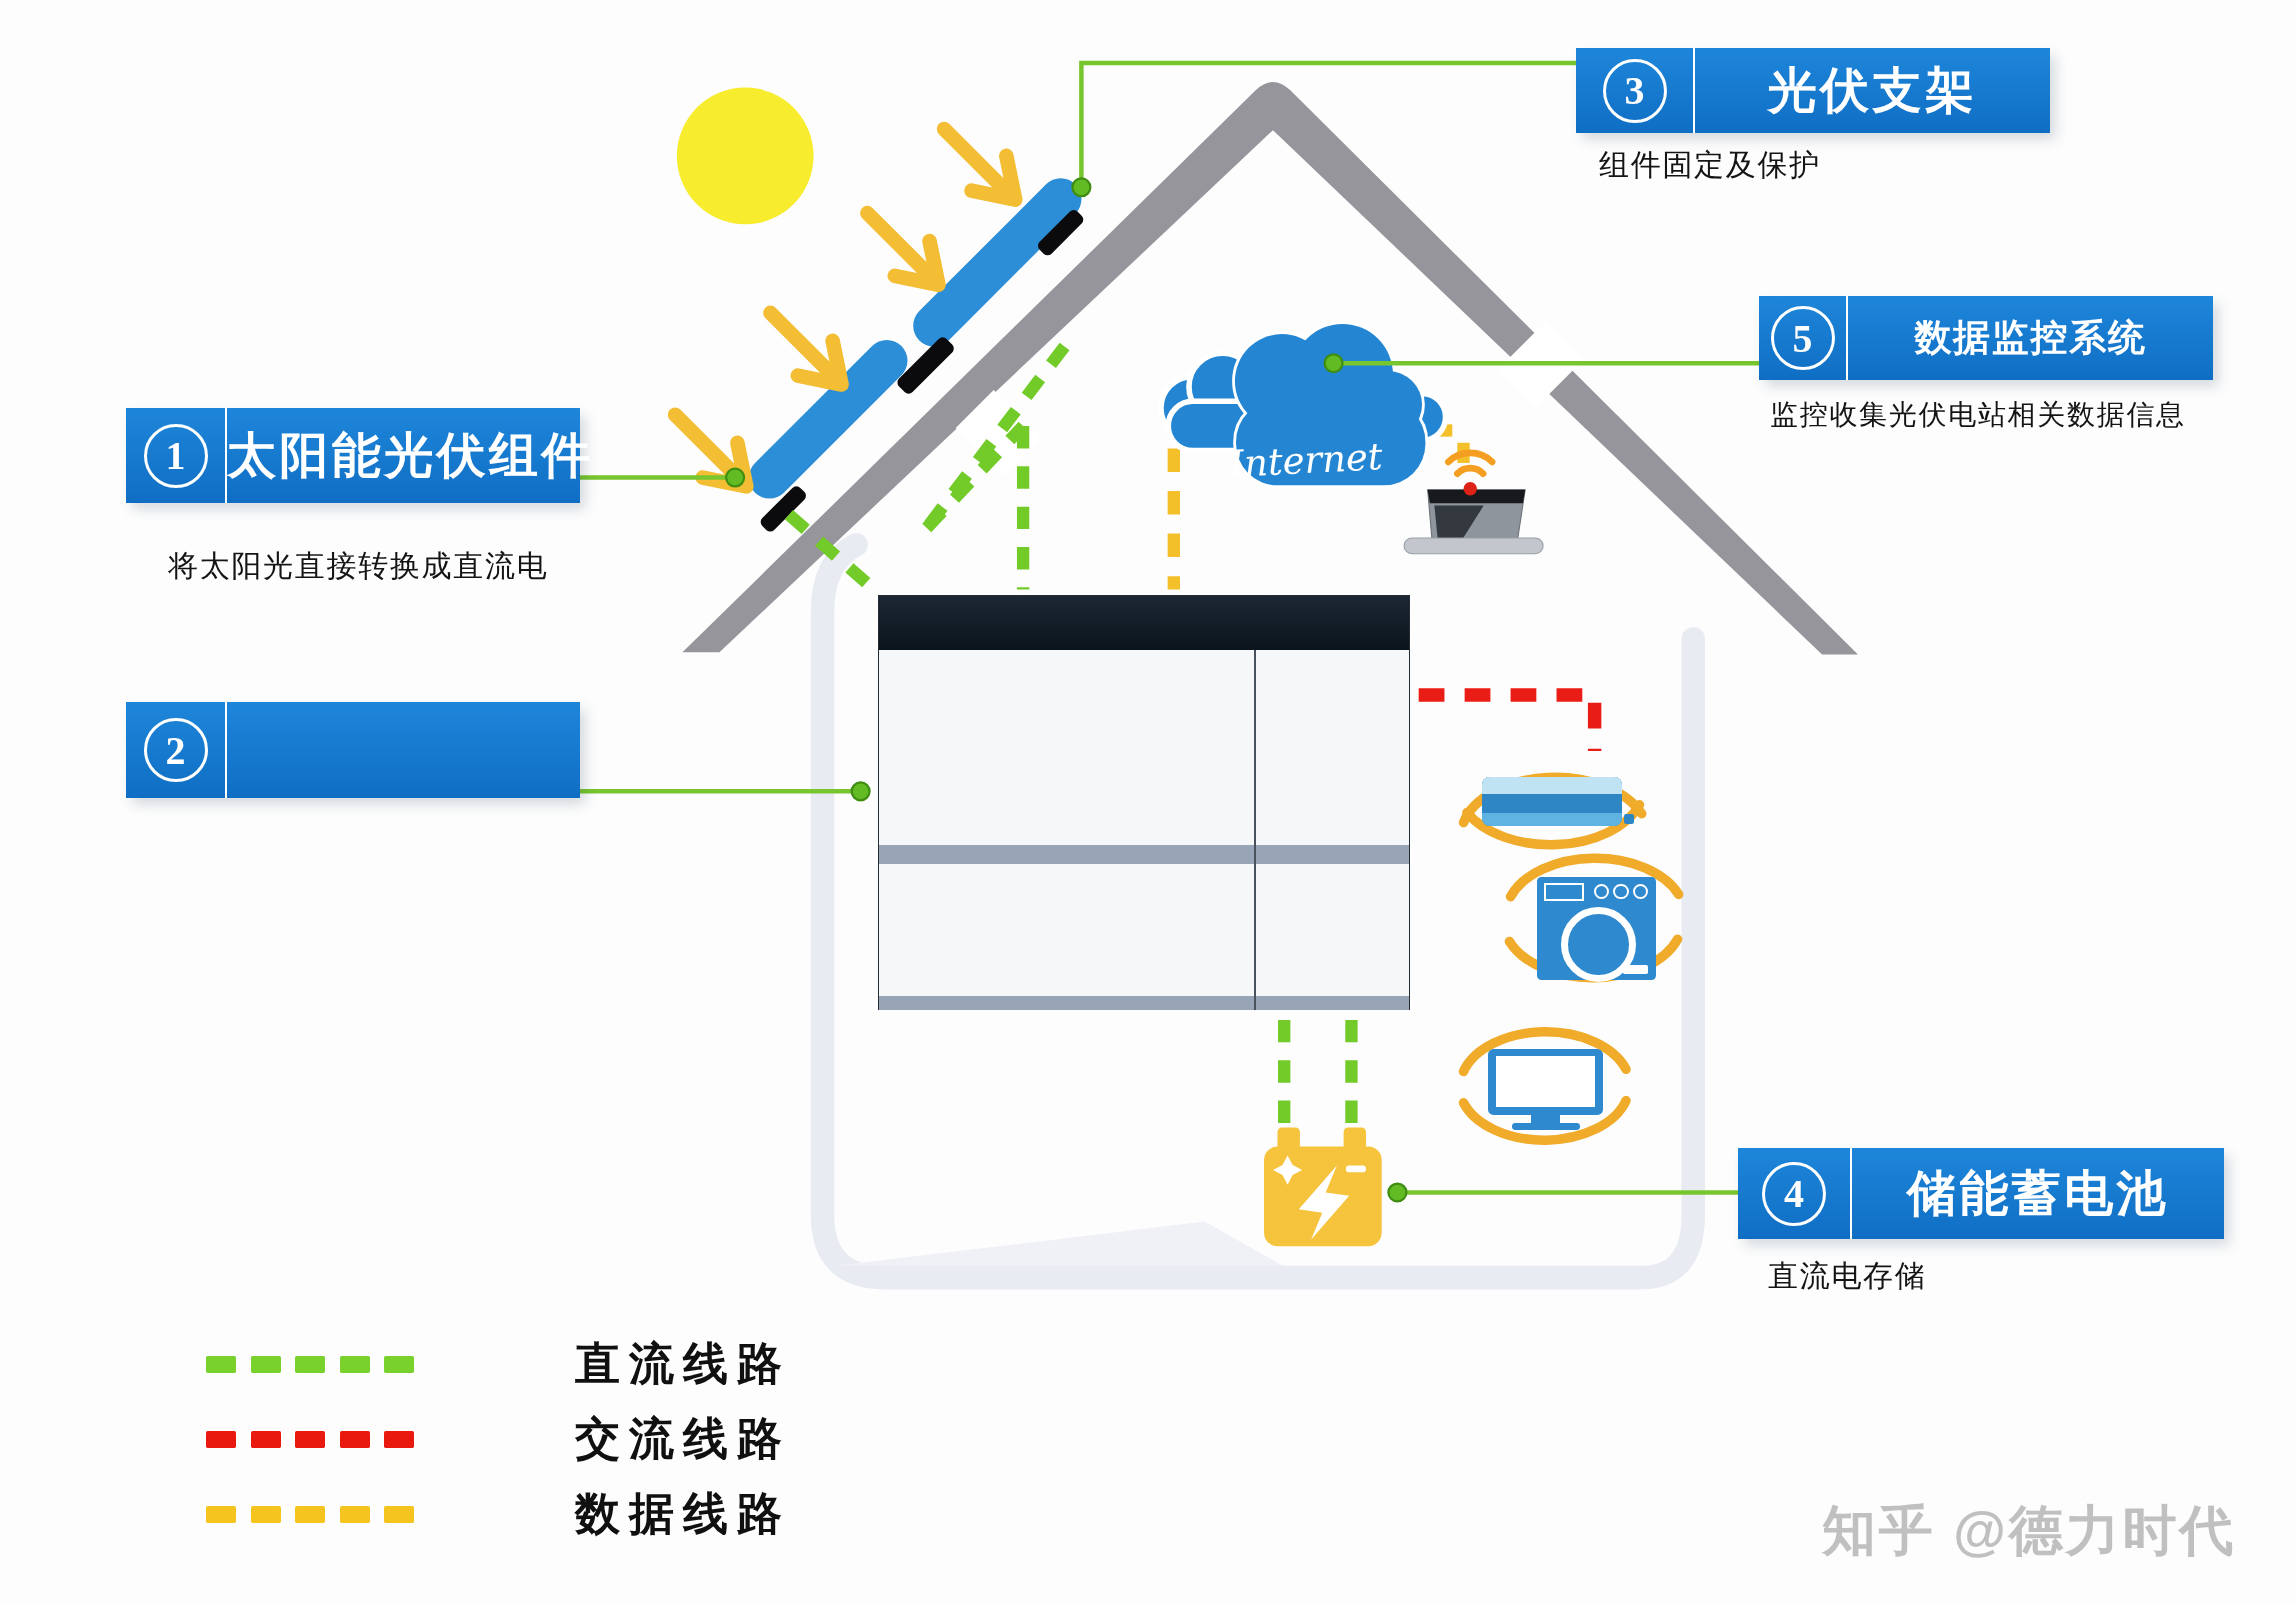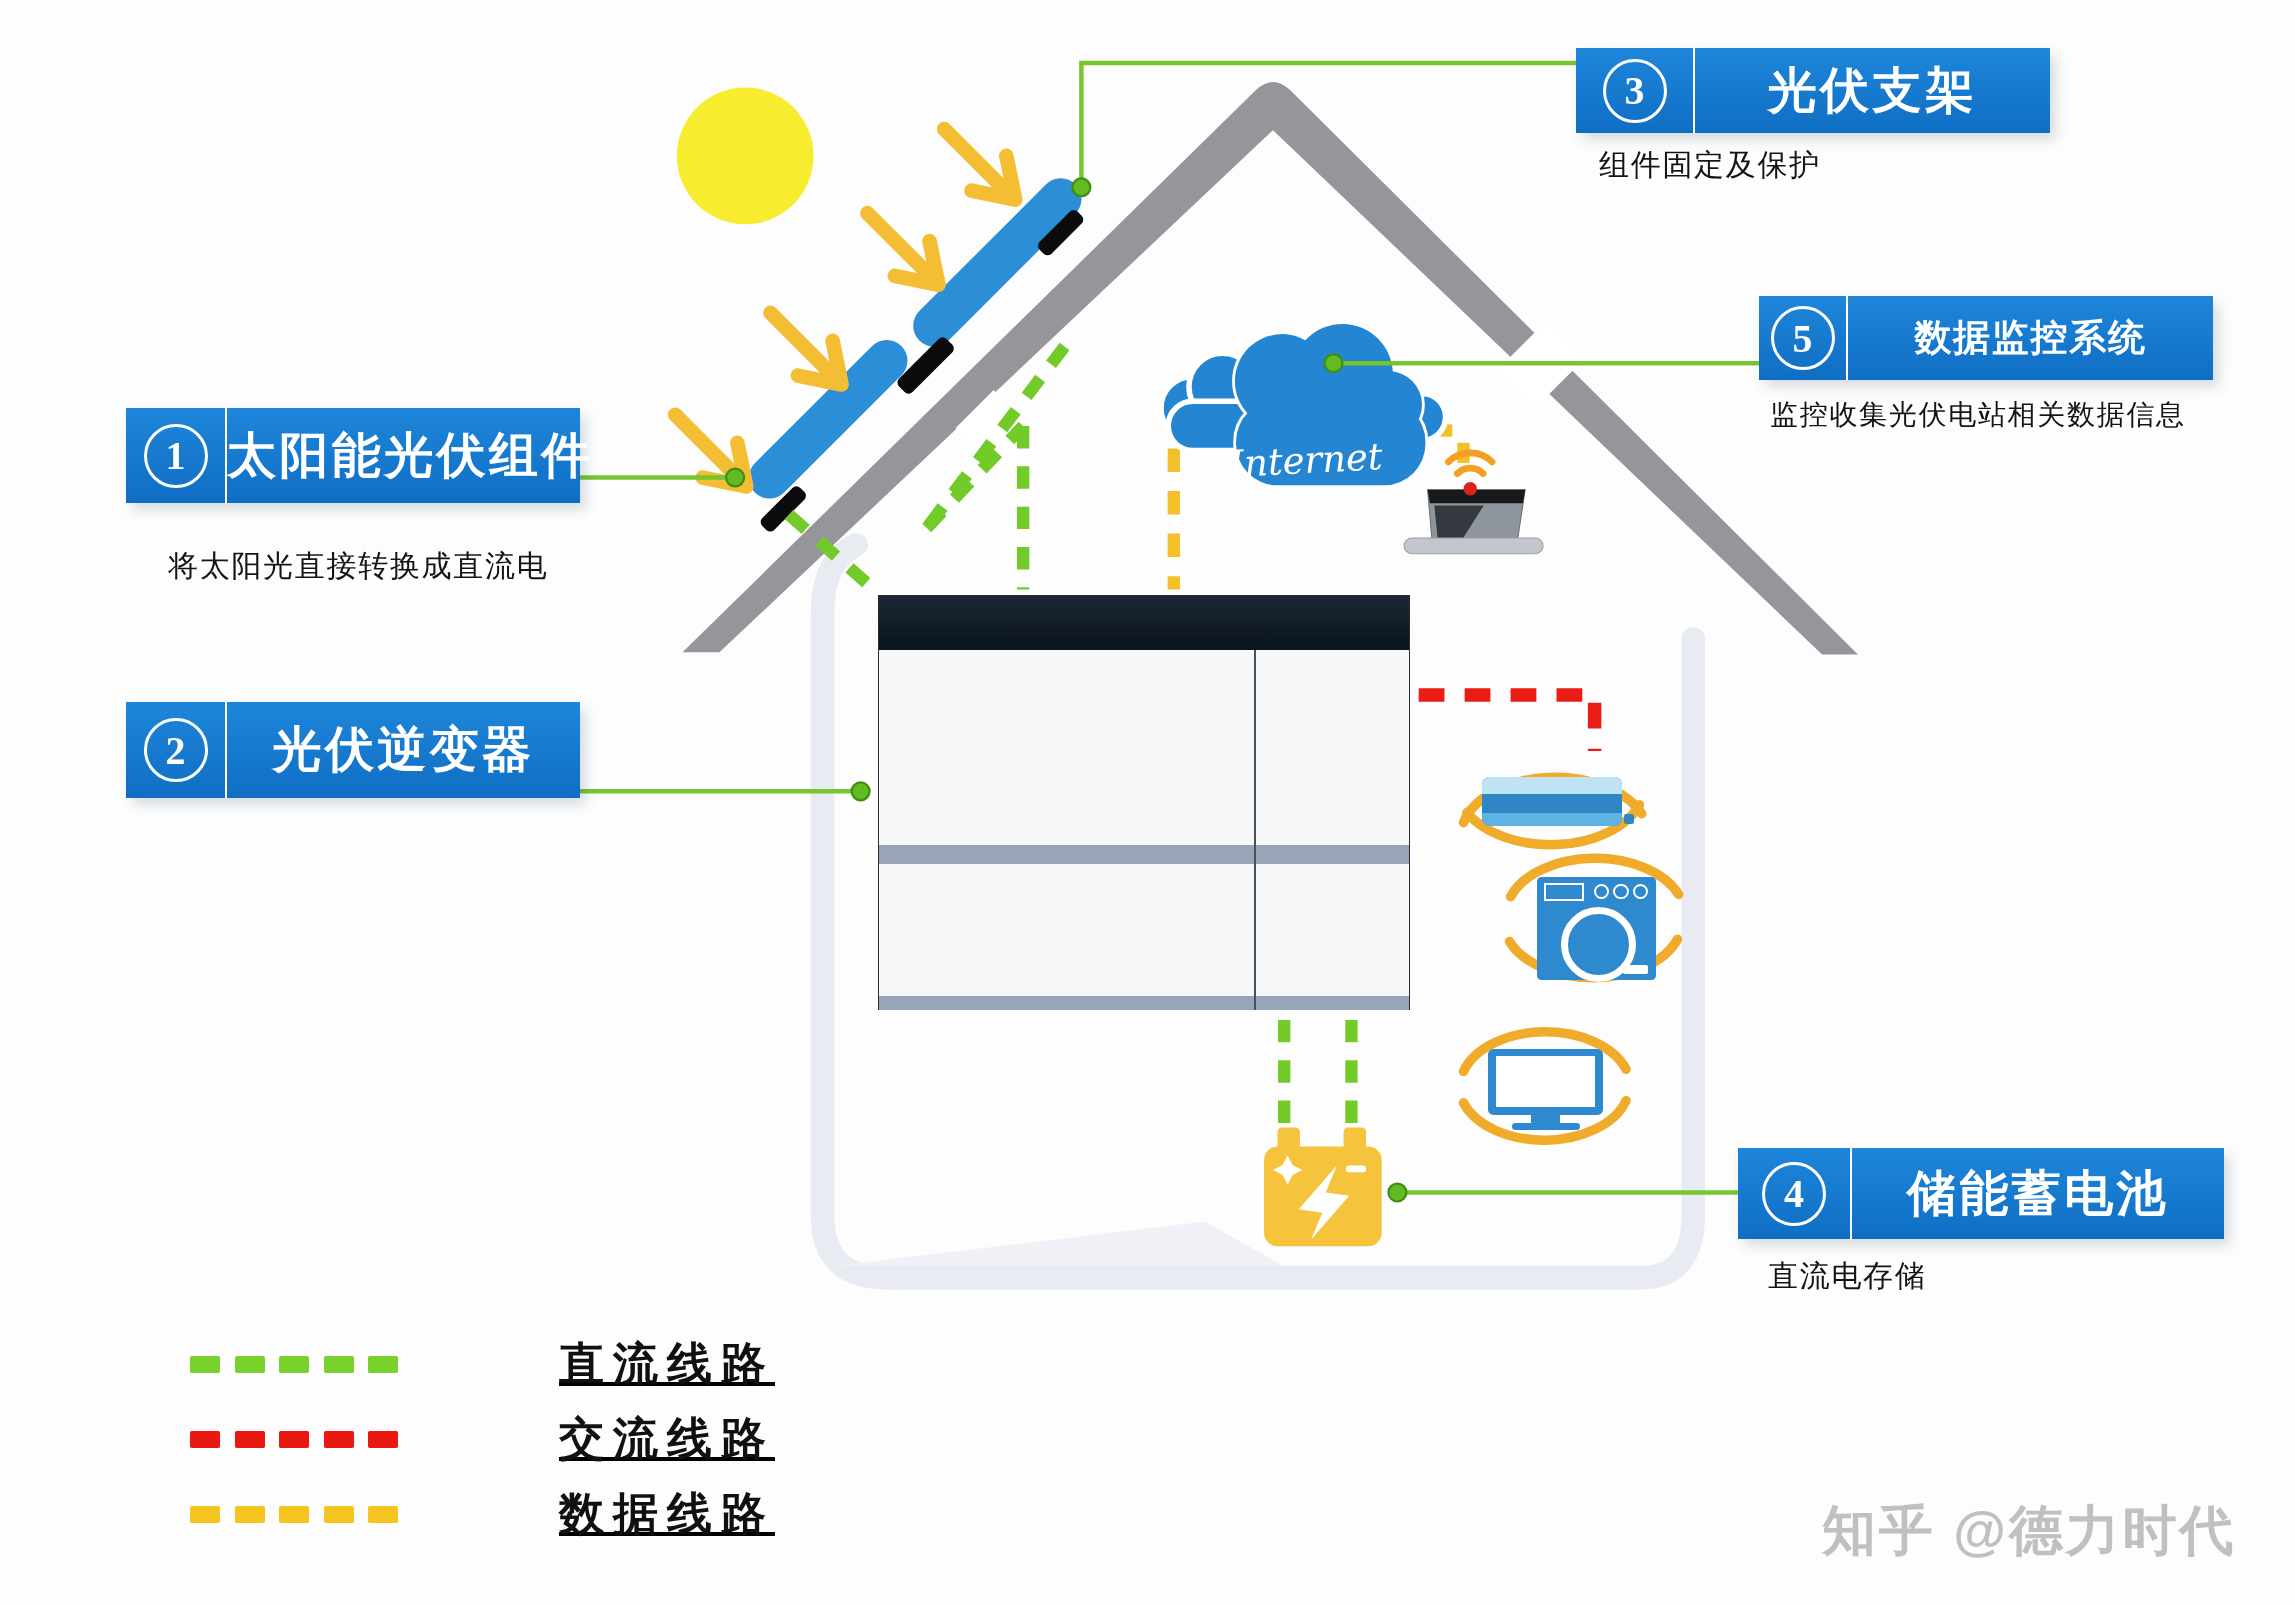--- a/index.html
+++ b/index.html
@@ -18,21 +18,21 @@
   .label-sub{position:absolute;font-size:30px;color:#141414;letter-spacing:1.7px;white-space:nowrap;
     font-family:"Liberation Serif",serif;}
   
   #inverter{position:absolute;left:878px;top:595px;width:532px;height:415px;background:#f6f7f8;
     border:1.7px solid #262c33;box-sizing:border-box;}
   #inverter .inv-top{position:absolute;left:0;top:0;width:100%;height:54px;background:linear-gradient(180deg,#1b2733,#0b141c);}
   #inverter .inv-mid{position:absolute;left:0;top:249px;width:100%;height:18.5px;background:#98a5b6;}
   #inverter .inv-bottom{position:absolute;left:0;top:400px;width:100%;height:14px;background:#98a5b6;}
   #inverter .inv-divider{position:absolute;left:375px;top:54px;width:1.7px;height:360px;background:#49515c;}
   
-  .legend-row{position:absolute;left:190px;height:36px;display:flex;align-items:center;text-decoration:underline;}
+  .legend-row{position:absolute;left:206px;height:36px;display:flex;align-items:center;}
   .dash-swatch{display:flex;}
   .dash-swatch span{display:block;width:30px;height:17px;margin-right:14.6px;border-radius:1.7px;}
   .legend-label{margin-left:146px;font-size:45px;color:#101010;letter-spacing:9px;
     font-family:"Liberation Serif",serif;font-weight:bold;white-space:nowrap;}
   .dc span{background:#79d22b;} .ac span{background:#ea1910;} .data span{background:#f6c41f;}
   
   #watermark{position:absolute;left:1681px;top:1495px;width:555px;text-align:right;font-size:54px;
     font-weight:bold;color:#c0c0c0;letter-spacing:2.8px;white-space:nowrap;}
 </style>
 </head>
@@ -190,21 +190,20 @@
       <span class="num-circle">1</span>
       </div>
     <div class="label-title">太阳能光伏组件</div>
   </div>
   <div class="label-sub" style="left:168px;top:546px">将太阳光直接转换成直流电</div>
 
   <div class="label-box" style="left:126px;top:702px;width:454px;height:96px">
     <div class="label-num" style="width:99px">
       <span class="num-circle">2</span>
       </div>
-    <div class="label-title">光伏逆变器</div>
   </div>
 
   <div class="label-box" style="left:1576px;top:48px;width:474px;height:85px">
     <div class="label-num" style="width:117px">
       <span class="num-circle">3</span>
       </div>
     <div class="label-title">光伏支架</div>
   </div>
   <div class="label-sub" style="left:1599px;top:145px">组件固定及保护</div>
 

